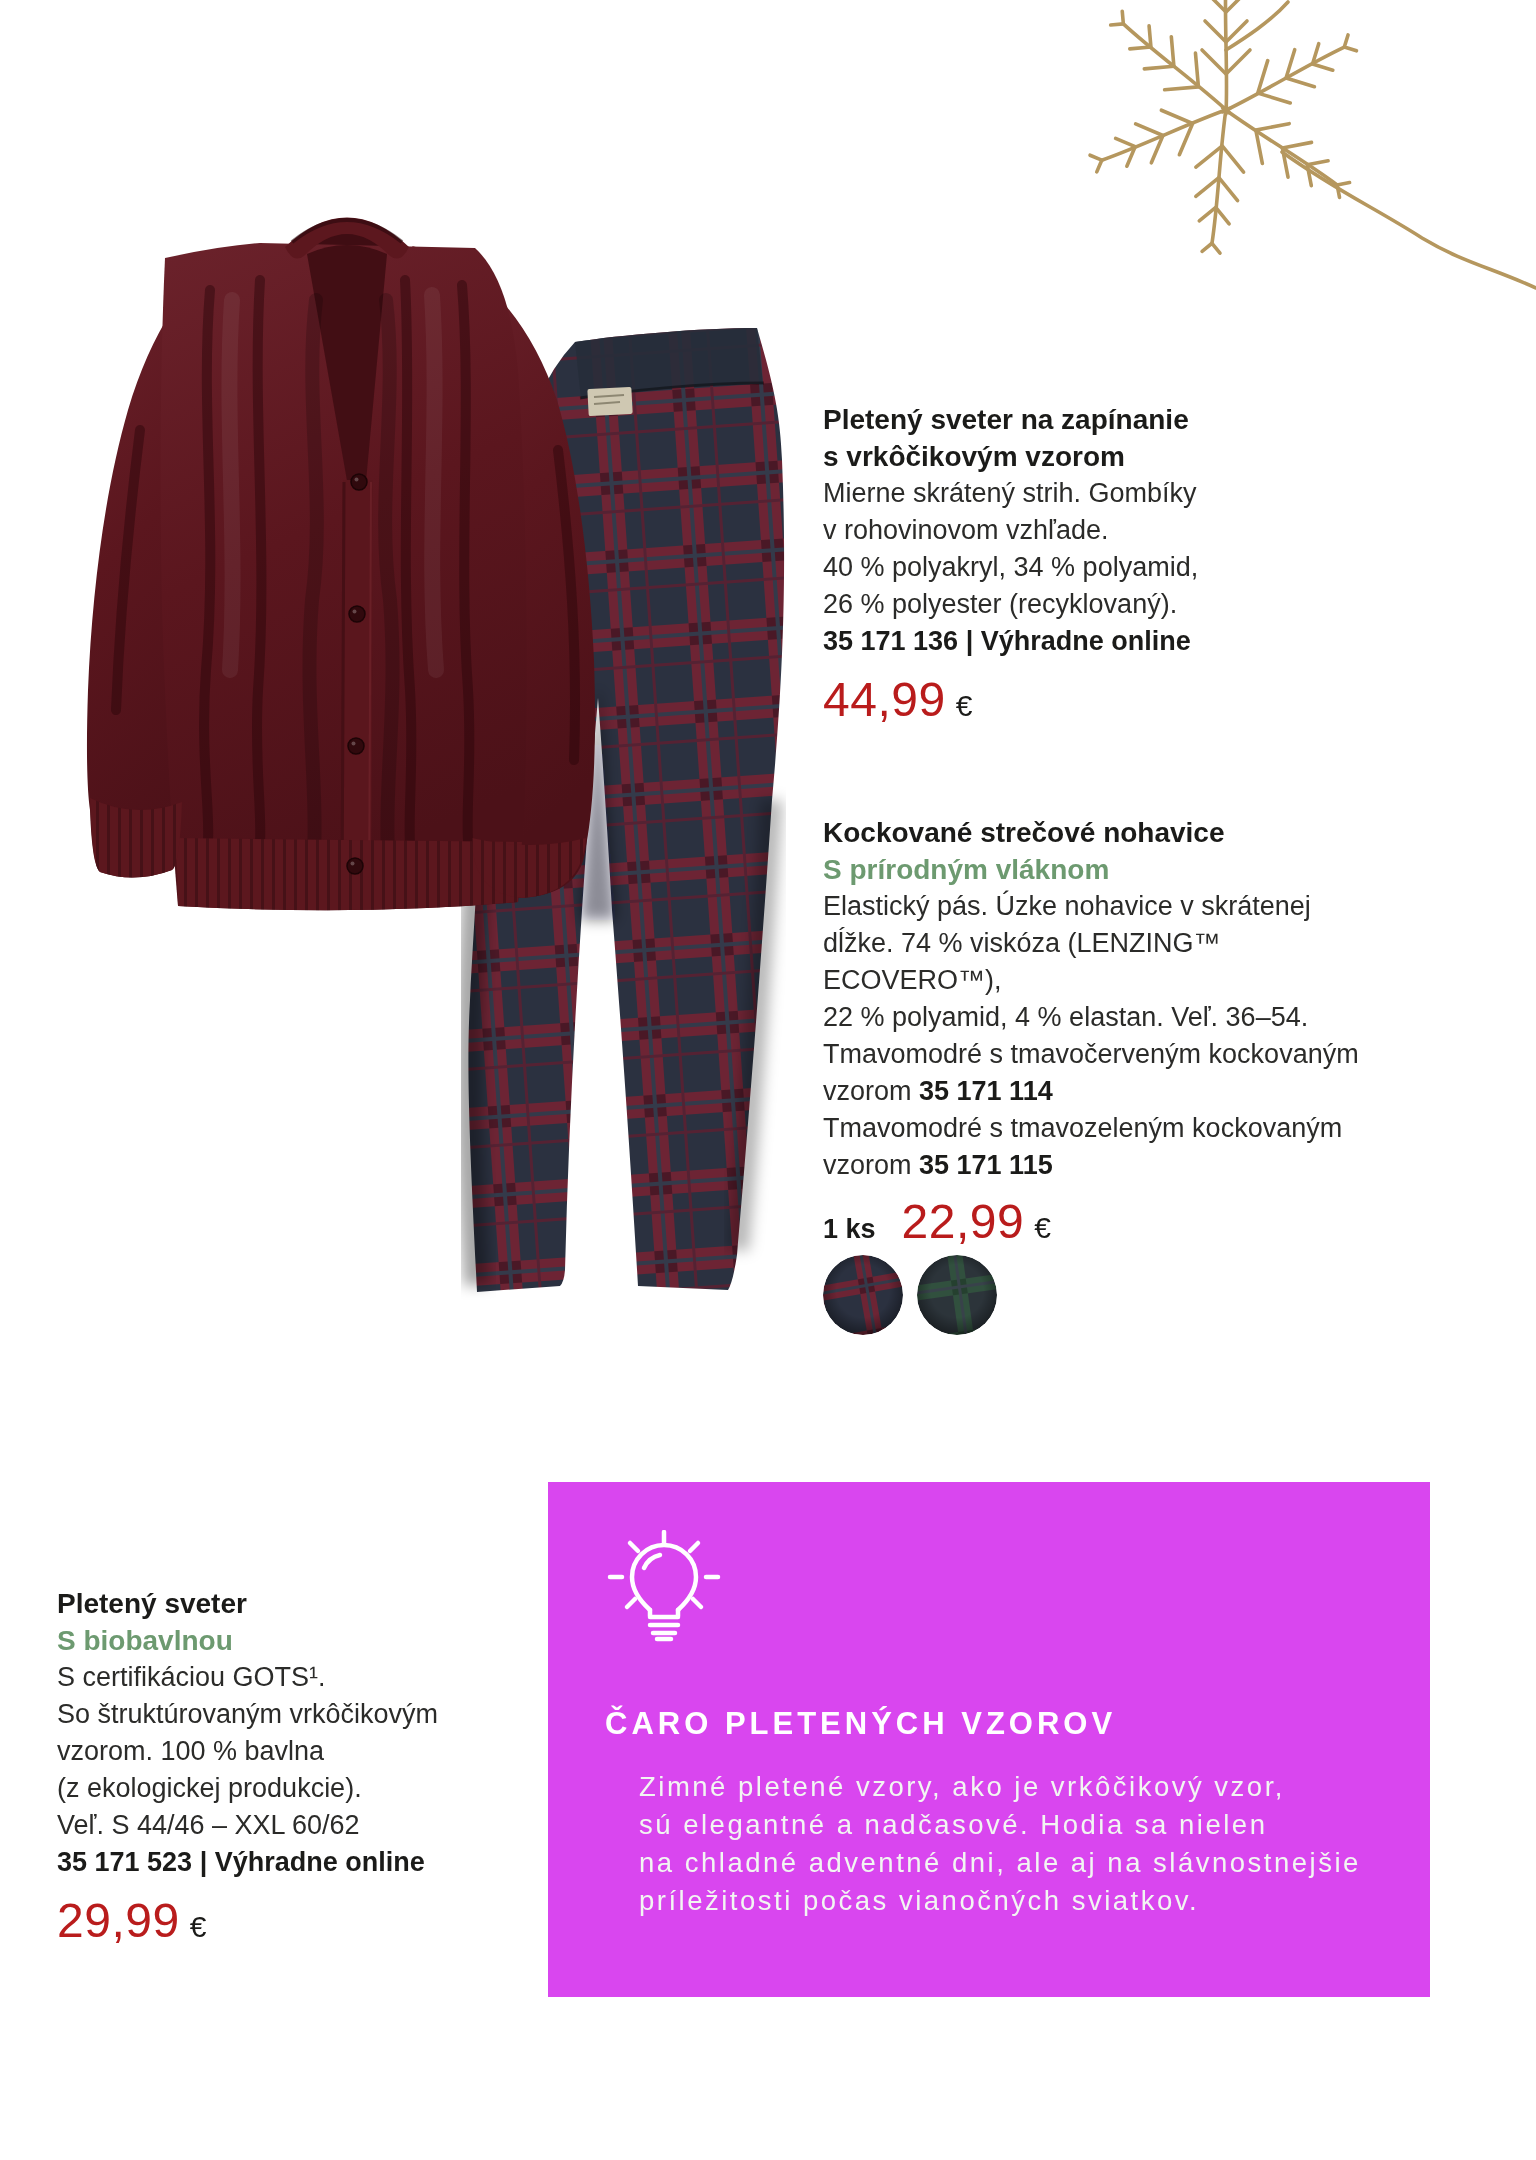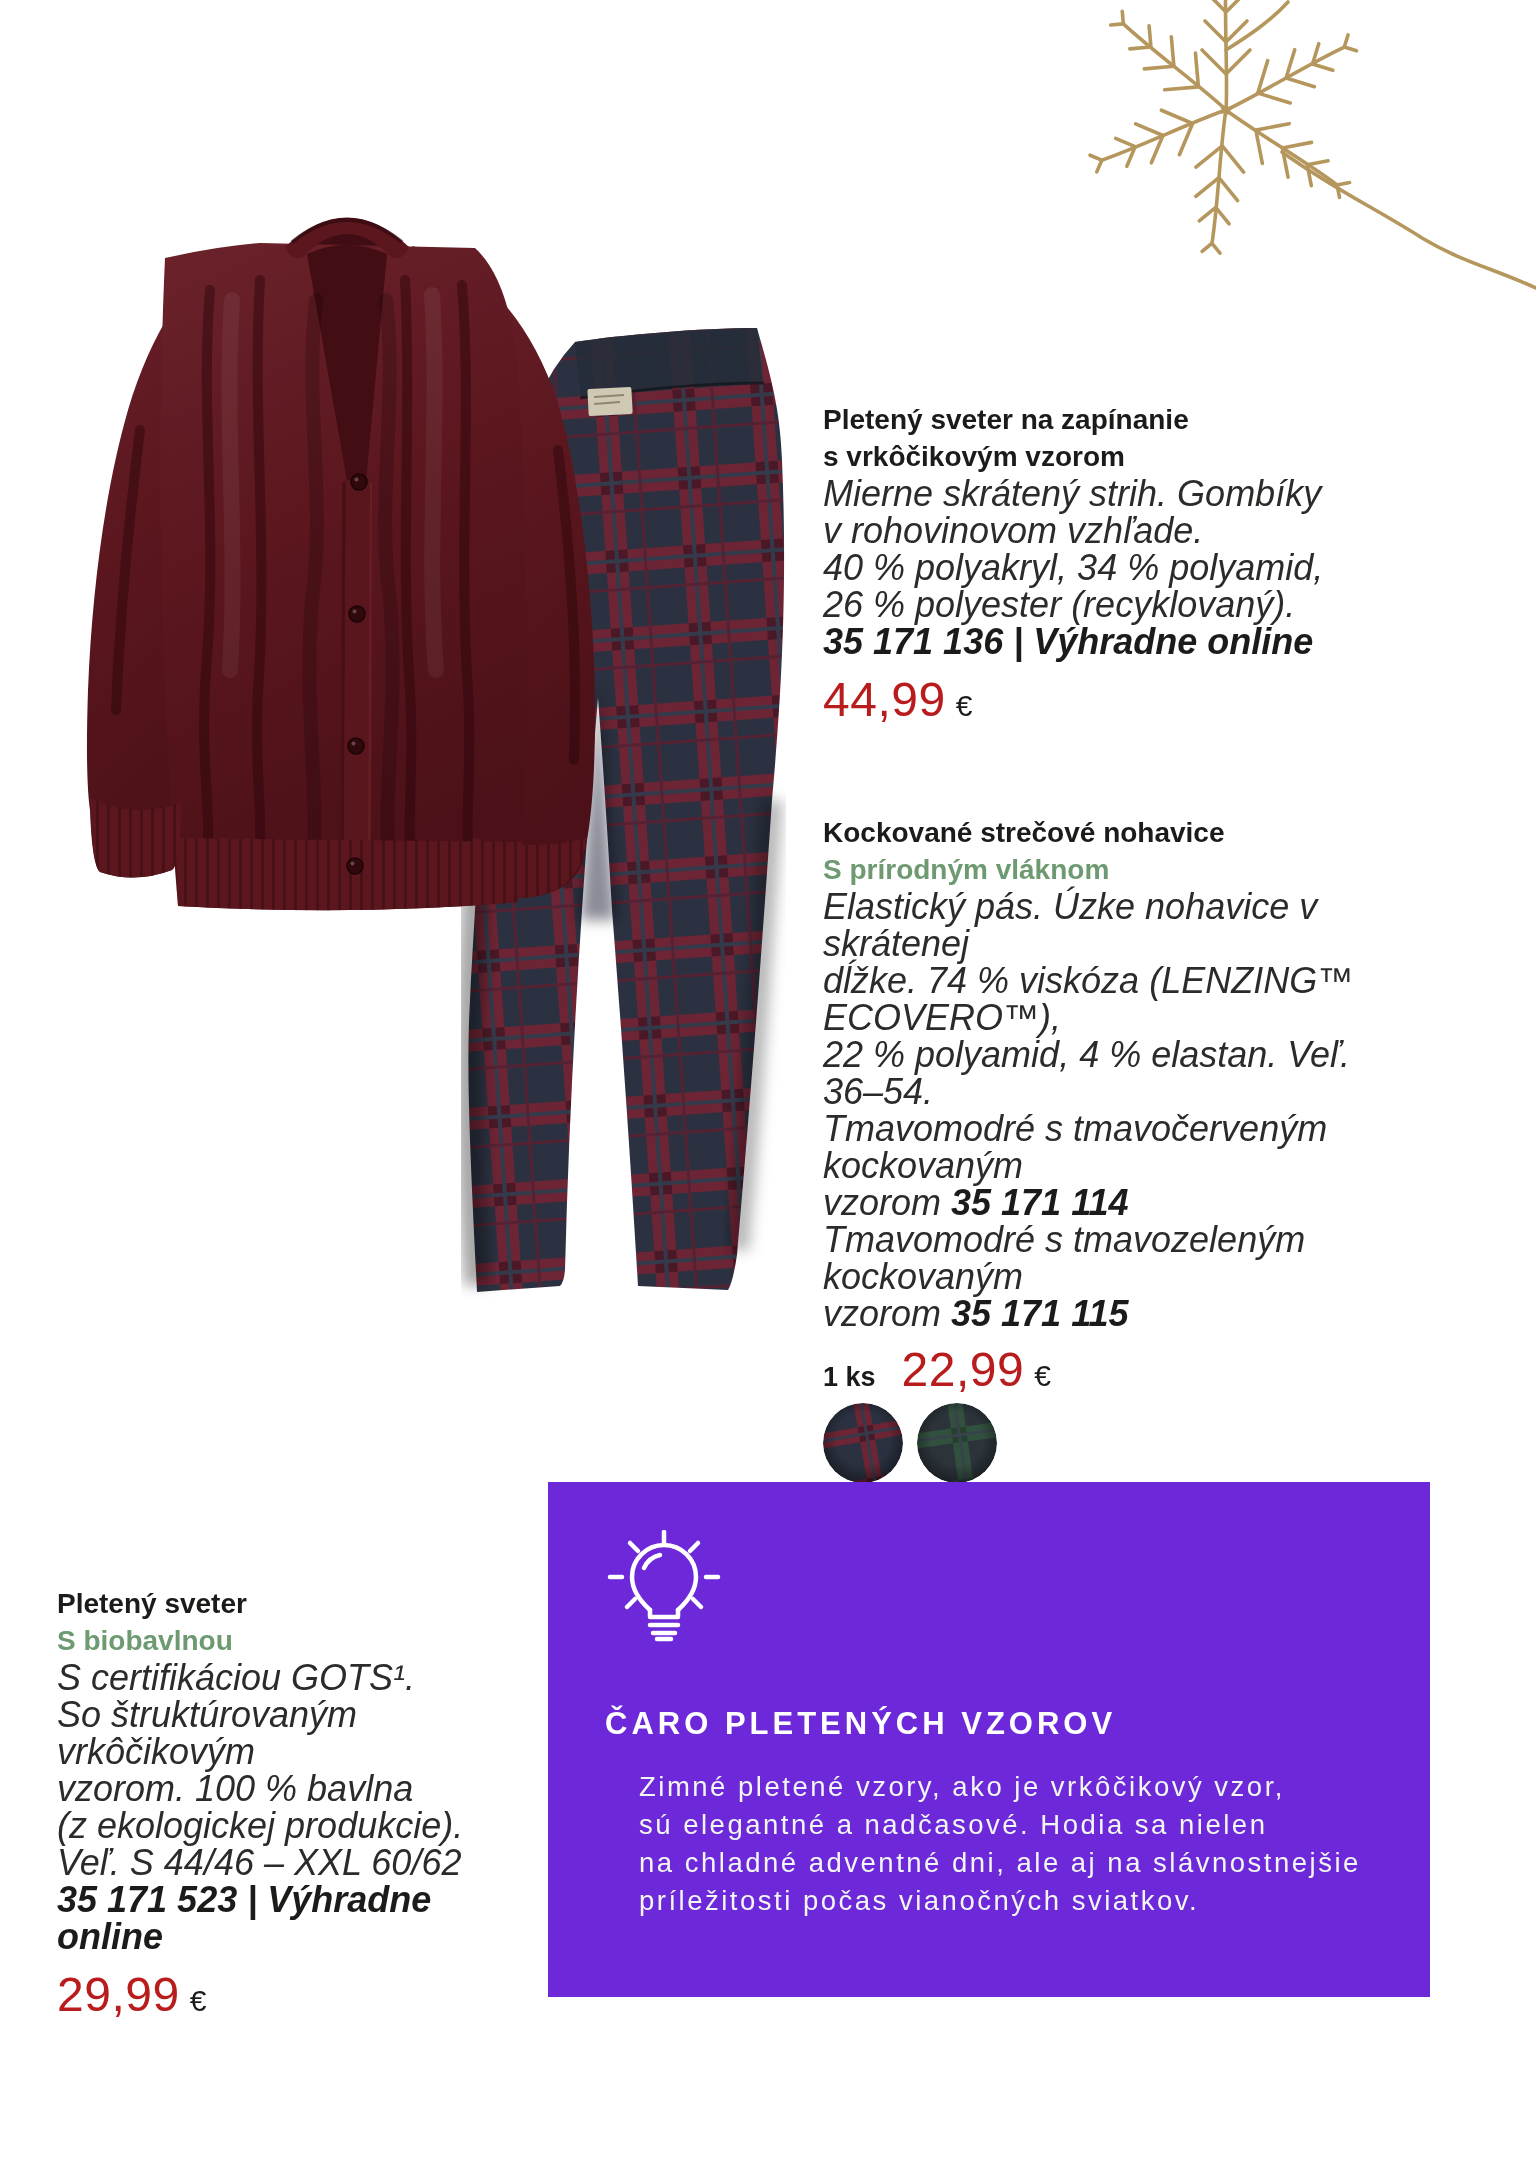--- a/index.html
+++ b/index.html
@@ -7,21 +7,21 @@
     width:1536px;height:2160px;position:relative;overflow:hidden;
     background:#ffffff;
     font-family:"Liberation Sans","DejaVu Sans",sans-serif;
     color:#21211f;
   }
   .abs{position:absolute;}
   
   .pcol{position:absolute;}
   .t-title{font-weight:700;font-size:28px;line-height:37px;color:#1b1b19;}
   .t-eco{font-weight:700;font-size:28px;line-height:37px;color:#6d9a70;}
-  .t-body{font-weight:400;font-size:36px;line-height:37px;color:#2b2b29;font-style:italic;}
+  .t-body{font-weight:400;font-size:27px;line-height:37px;color:#2b2b29;}
   .t-body .b{font-weight:700;color:#1b1b19;text-align:right;}
   .t-art{font-weight:700;color:#1b1b19;}
   .price-row{margin-top:12px;display:flex;align-items:baseline;}
   .price{font-size:48px;font-weight:400;color:#b91c1c;letter-spacing:.5px;}
   .euro{font-size:30px;margin-left:10px;color:#1b1b19;}
   .qty{font-size:27px;font-weight:700;margin-right:26px;color:#1b1b19;}
   
   .swatch-row{display:flex;gap:14px;margin-top:6px;}
   .swatch{width:80px;height:80px;border-radius:50%;overflow:hidden;}
   
@@ -301,21 +301,21 @@
     <div>(z ekologickej produkcie).</div>
     <div>Veľ. S 44/46 – XXL 60/62</div>
     <div class="t-art">35 171 523 | Výhradne online</div>
   </div>
   <div class="price-row">
     <span class="price">29,99</span>
     <span class="euro">€</span>
   </div>
 </div>
 
-<div class="infobox" style="background:#6d28d9;">
+<div class="infobox" style="background:#d946ef;">
   <div style="width:118px;height:118px;">
     <svg width="118" height="118" viewBox="0 0 118 118">
       <g fill="none" stroke="#ffffff" stroke-width="4.5" stroke-linecap="round" stroke-linejoin="round">
 
         <path d="M45,80 C34,70 27,59 27,47 A32,32 0 1 1 91,47 C91,59 84,70 73,80"></path>
         <path d="M45,80 L45,86 M73,80 L73,86"></path>
         <line x1="45" y1="87" x2="73" y2="87"></line>
         <line x1="45" y1="95" x2="73" y2="95"></line>
         <line x1="48" y1="103" x2="70" y2="103"></line>
         <path d="M52,109 L66,109"></path>

